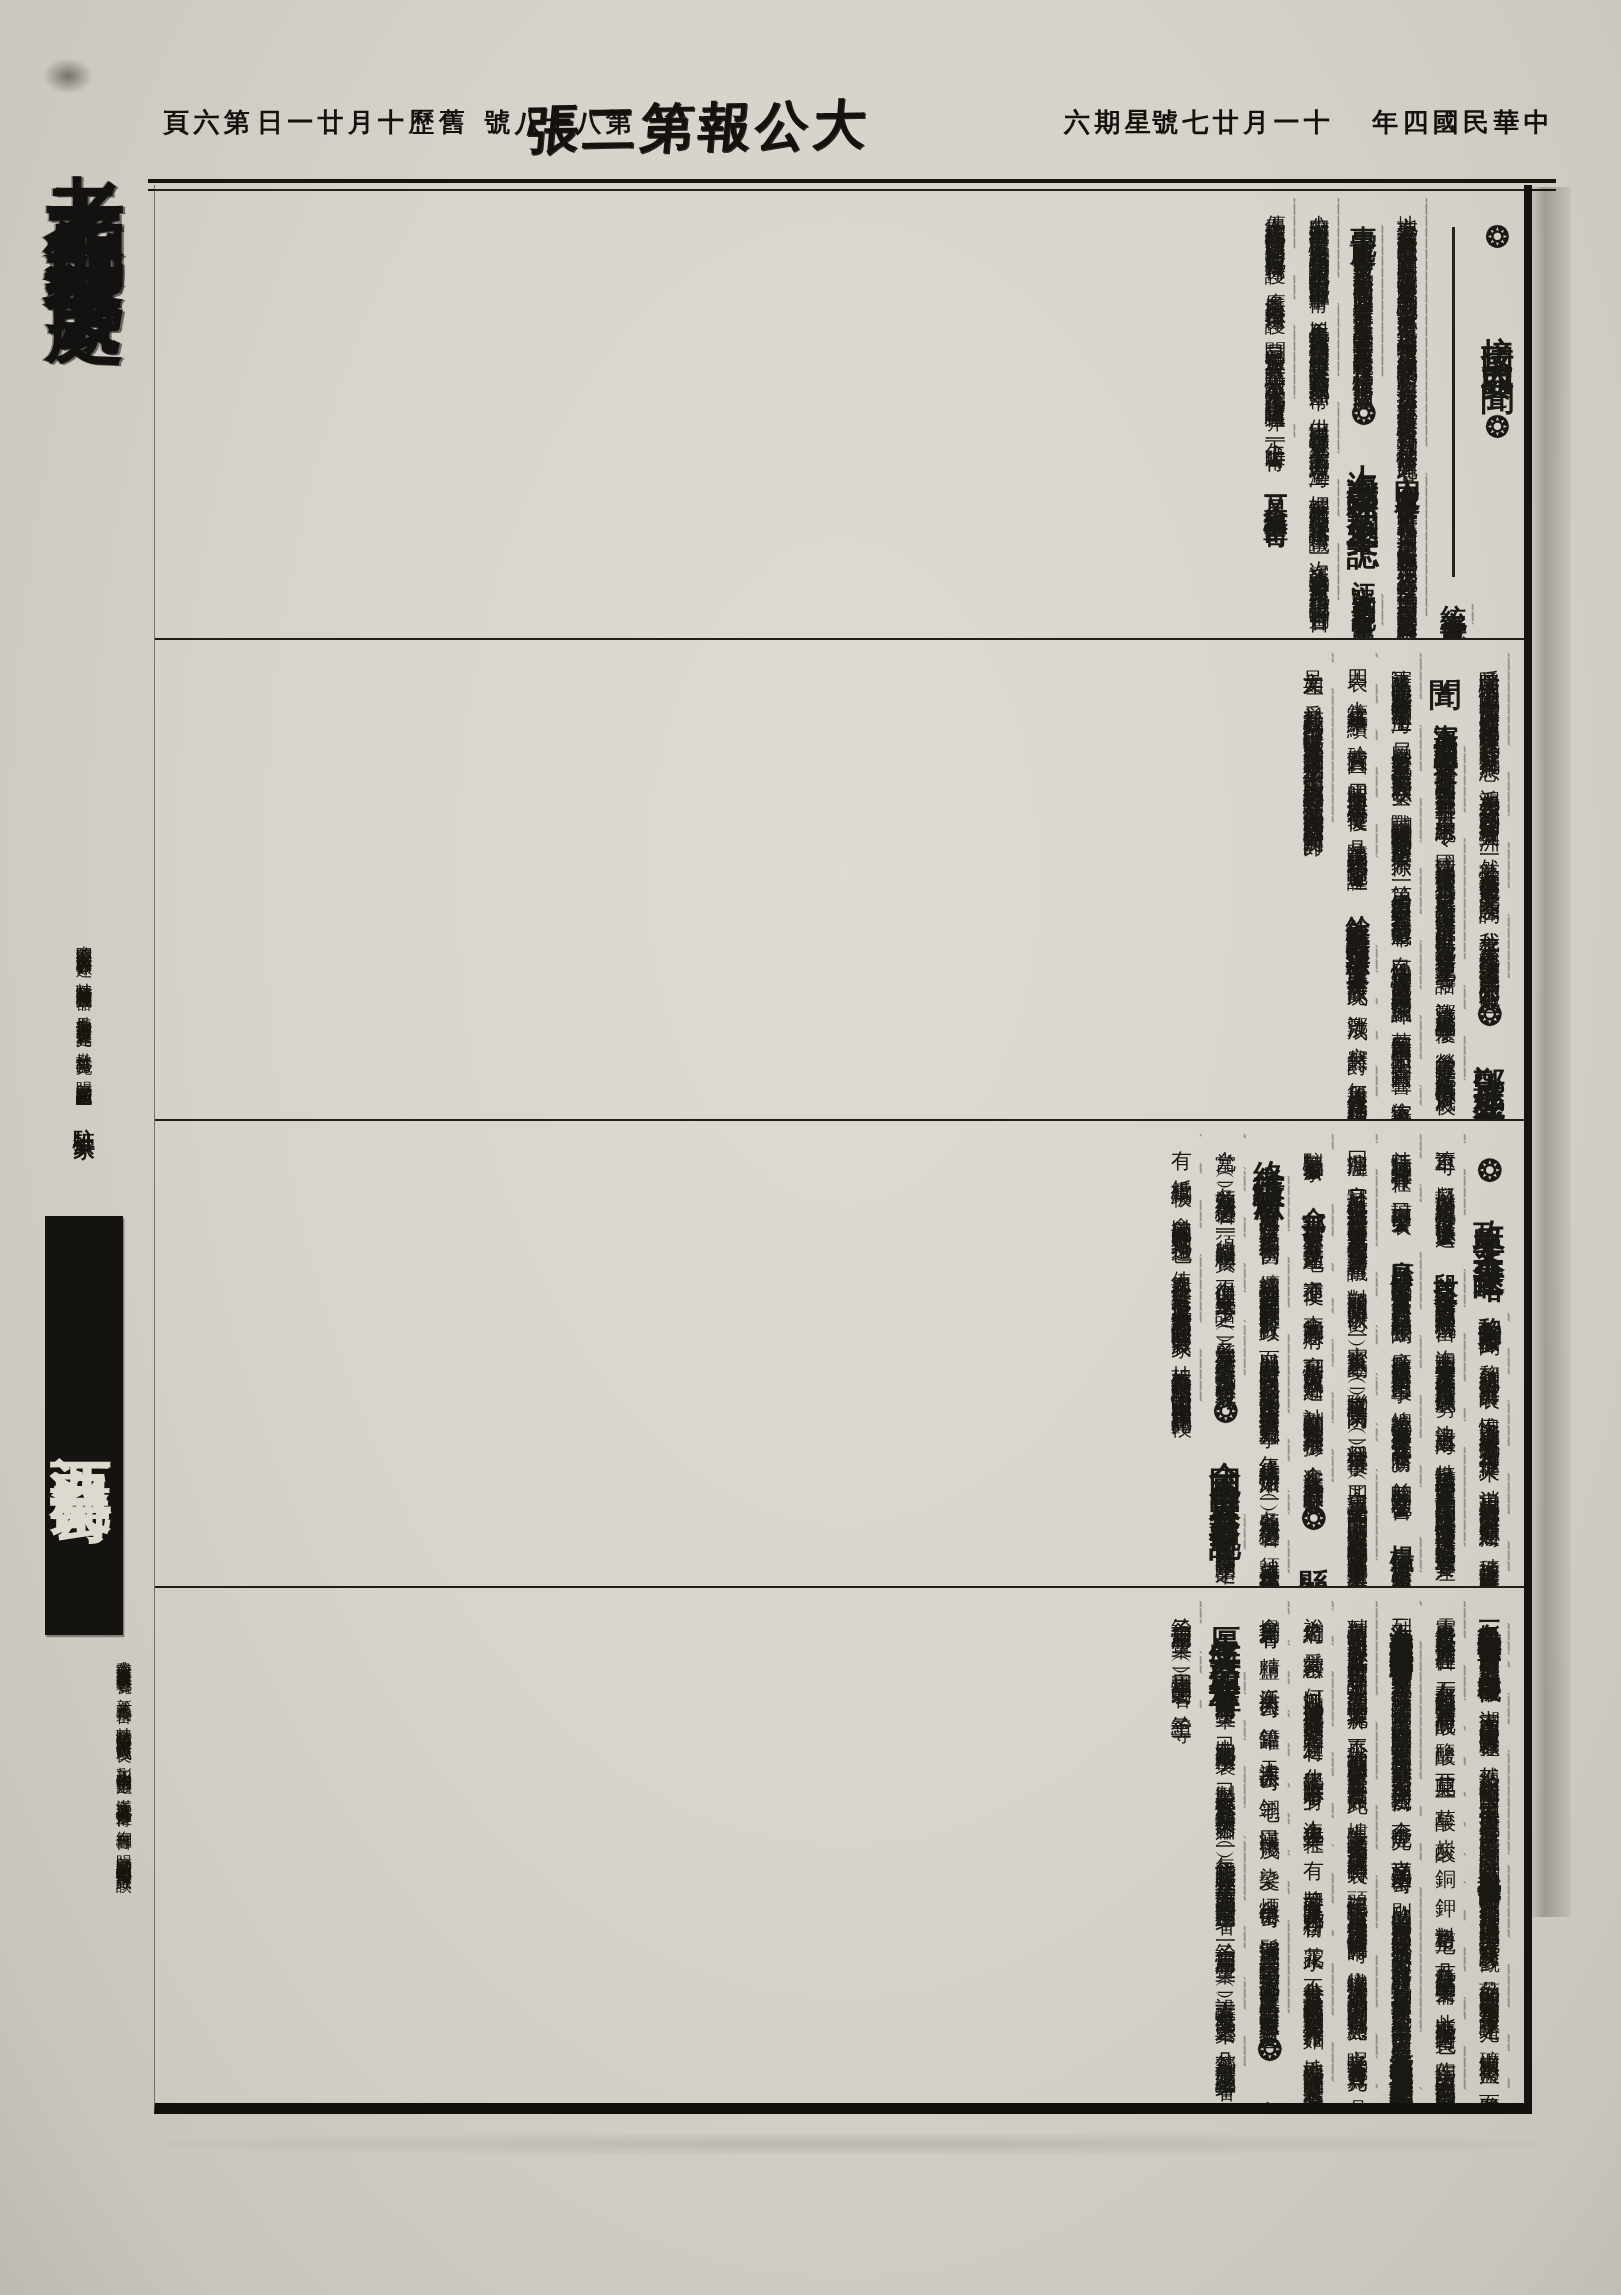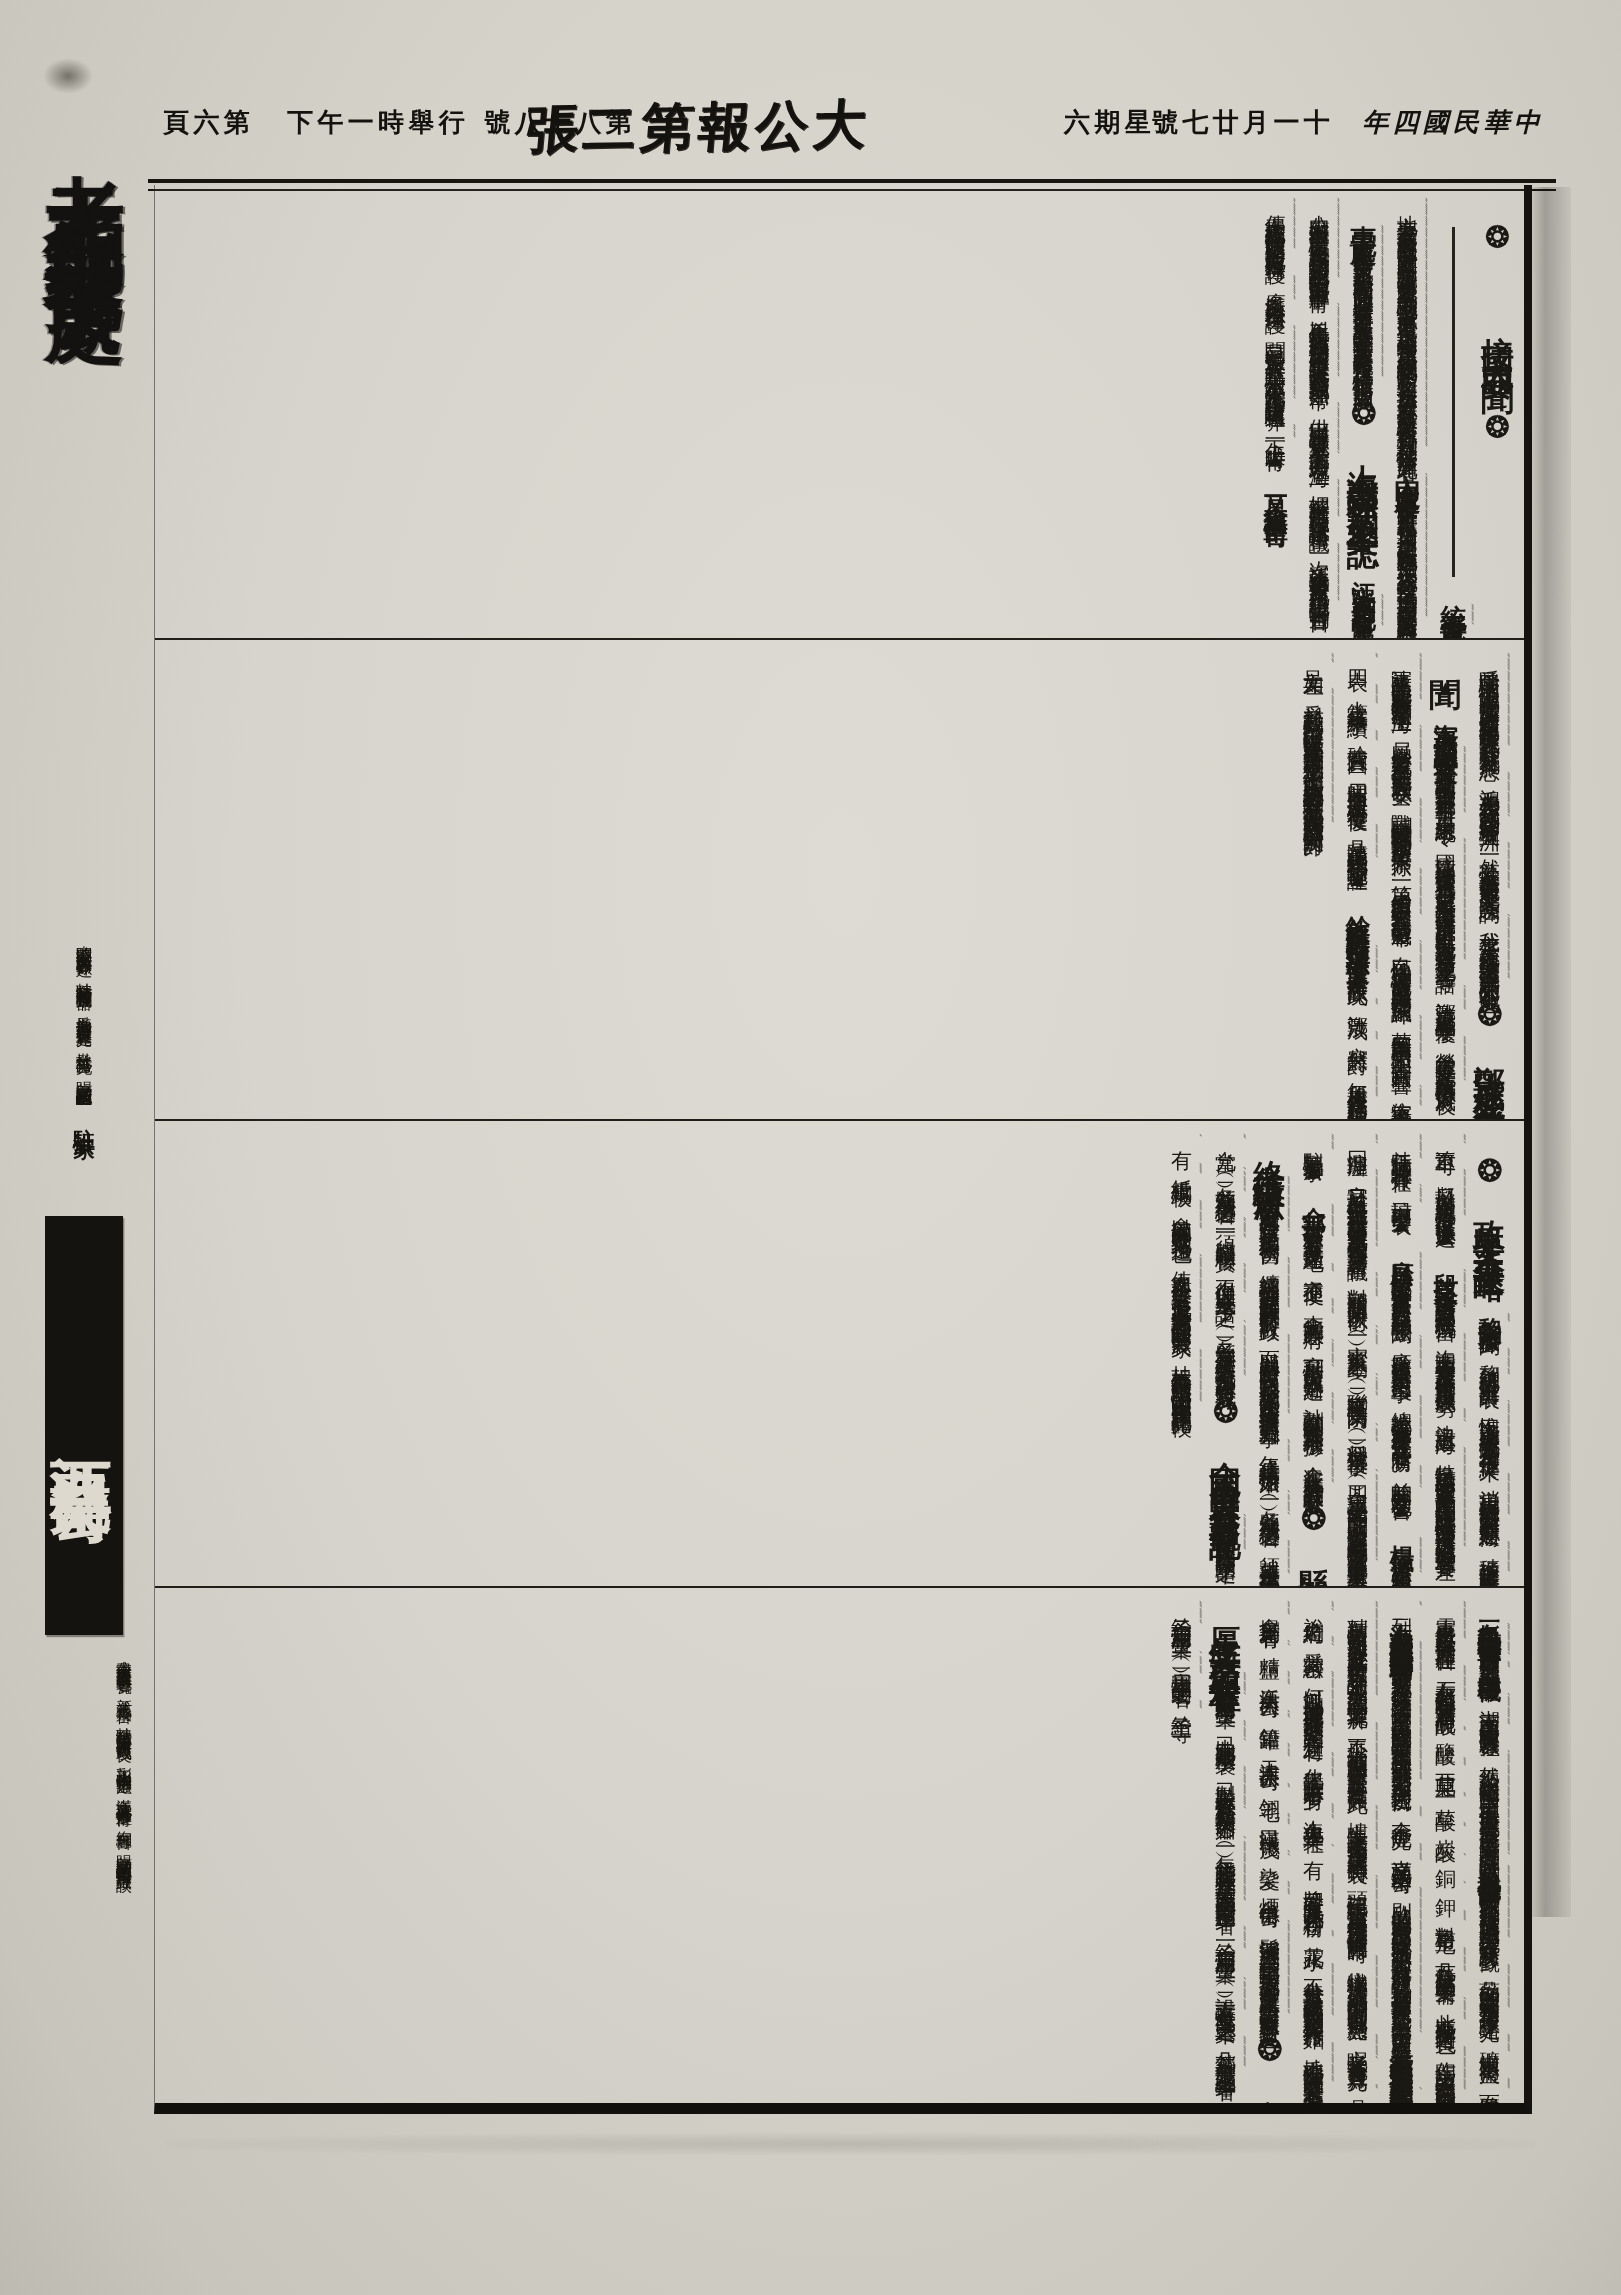--- a/index.html
+++ b/index.html
@@ -7,21 +7,21 @@
   .paper{position:relative;width:1622px;height:2295px;overflow:hidden;color:#17150f;
     background:radial-gradient(ellipse at 52% 38%, #dcd9d2 0%, #d5d2ca 50%, #c8c5bc 88%, #bdbab1 100%);}
   .smudge{position:absolute;pointer-events:none;}
   .sm1{left:1528px;top:187px;width:43px;height:1730px;background:linear-gradient(90deg,rgba(20,18,14,.0),rgba(20,18,14,.25) 40%,rgba(20,18,14,.05));}
   .sm2{left:43px;top:58px;width:50px;height:36px;background:radial-gradient(ellipse,rgba(30,28,20,.5),rgba(30,28,20,0) 70%);}
   .sm3{left:166px;top:2133px;width:1369px;height:21.6px;background:radial-gradient(ellipse,rgba(30,28,20,.12),rgba(30,28,20,0) 80%);}
 
   
   .masthead{position:absolute;top:92px;left:0;width:1622px;height:79px;}
   .masthead span{position:absolute;top:13px;font-size:26px;font-weight:bold;letter-spacing:4.3px;white-space:nowrap;color:#14120e;}
-  .mh-year{right:78px;font-style:italic;}
+  .mh-year{right:68px;}
   .mh-date{right:288px;text-align:right;}
   .mh-weekday{right:467px;text-align:right;}
   .mh-title{right:752px;top:0 !important;font-size:53px !important;font-weight:900;letter-spacing:1.4px;transform:skewX(-6deg) rotate(-1deg);text-shadow:1.4px 1.4px 0 #2a2722;}
   .mh-issue{right:986px;}
   .mh-lunar{right:1153px;}
   .mh-page{right:1368px;margin-left:38px;}
   .toprule{position:absolute;left:148px;right:66px;top:179px;height:5.8px;border-top:4.3px solid #17150f;border-bottom:2.2px solid #17150f;}
 
   
   .adstrip{position:absolute;left:20px;top:108px;width:128px;height:2025px;}
@@ -64,21 +64,21 @@
   <div class="smudge sm1"></div>
   <div class="smudge sm2"></div>
   <div class="smudge sm3"></div>
 
   <div class="masthead">
     <span class="mh-year">年四國民華中</span>
     <span class="mh-date">號七廿月一十</span>
     <span class="mh-weekday">六期星</span>
     <span class="mh-title">張二第報公大</span>
     <span class="mh-issue">號八十八第</span>
-    <span class="mh-lunar">下午一時舉行</span>
+    <span class="mh-lunar">日一廿月十歷舊</span>
     <span class="mh-page">頁六第</span>
   </div>
   <div class="toprule"></div>
 
   <aside class="adstrip">
     <div class="ad-copper-title">老天成銅器批發處</div>
     <div class="ad-copper-body">本號開辦以來久蒙各界歡迎 特聘名師精造各種銅器 爲振興實業改良製造起見 批發格外克己 賜顧諸君請認明本號招牌庶不致誤</div>
     <div class="ad-location">駐洪家</div>
     <div class="ad-blackbox">江西瓷業公司</div>
     <div class="ad-porcelain-body">本公司專運江西景德鎮各色名瓷 新式上等爲宗旨 特聘名技師畫譜大家仿照西式改良 加彩山水人物飛禽走獸 漢文瓶盞寫眞惟妙惟肖 絢麗奪目 賜顧諸君請認明本公司招牌庶不致誤</div>

